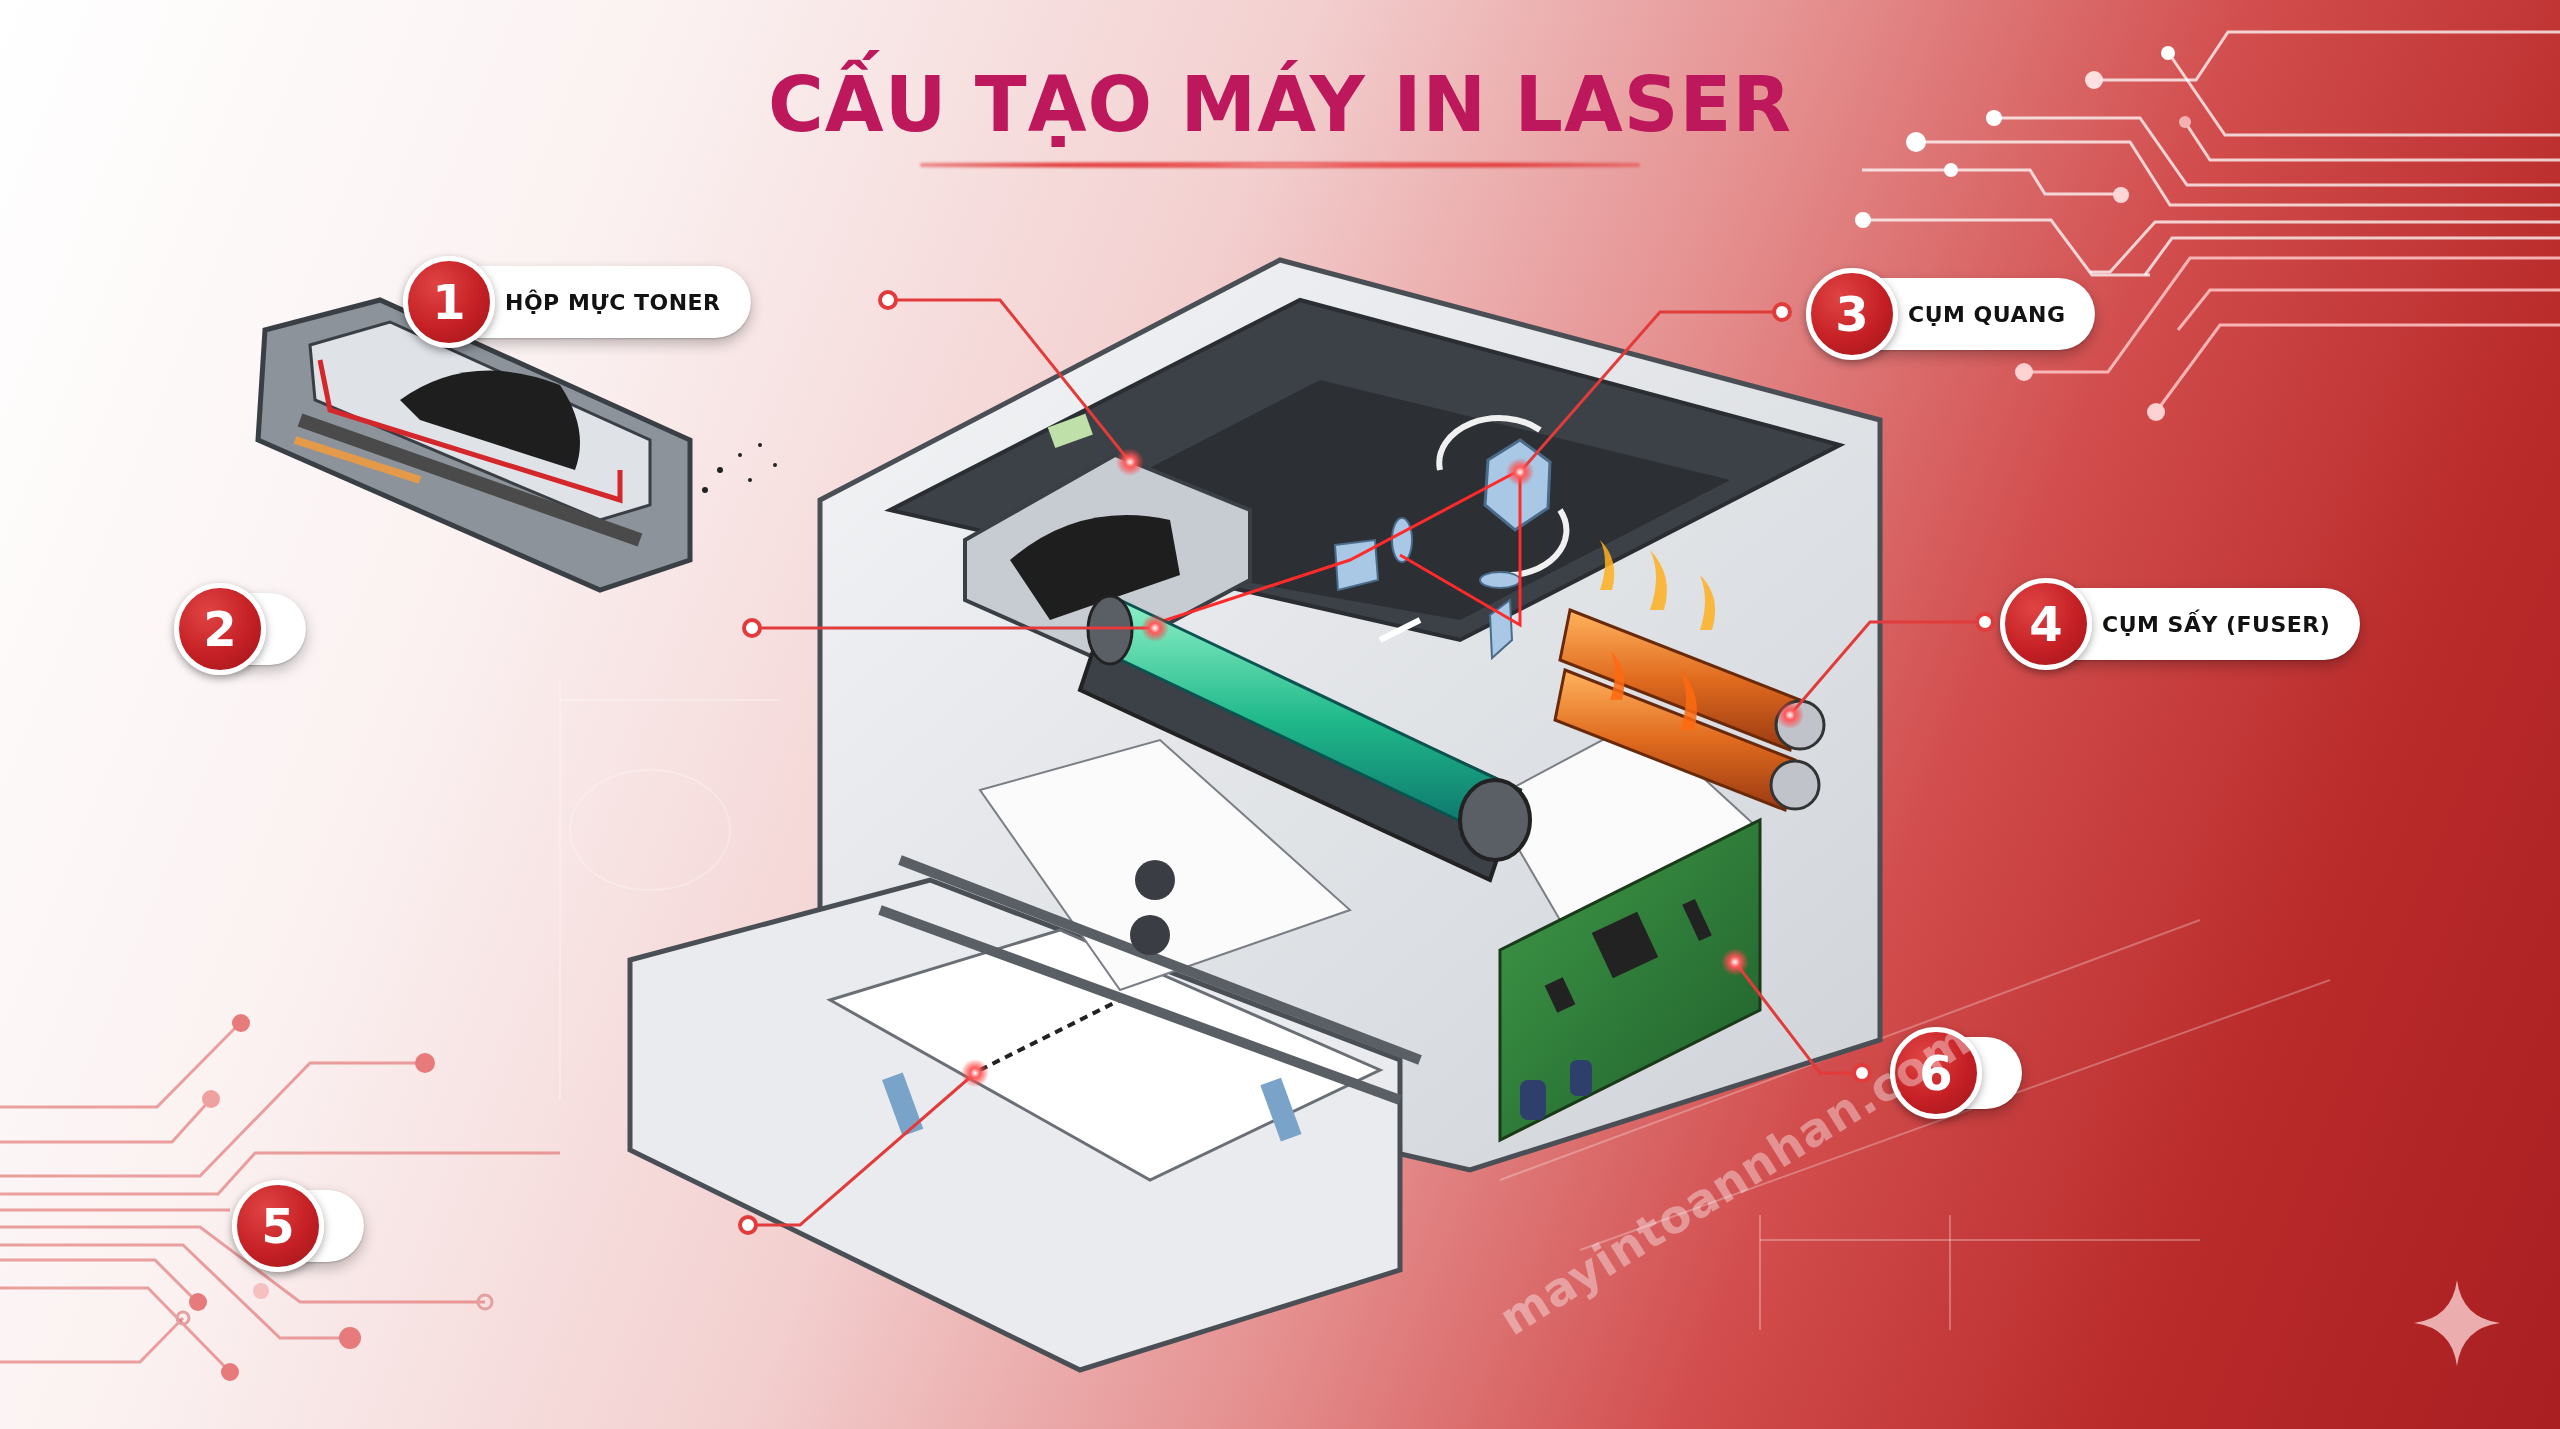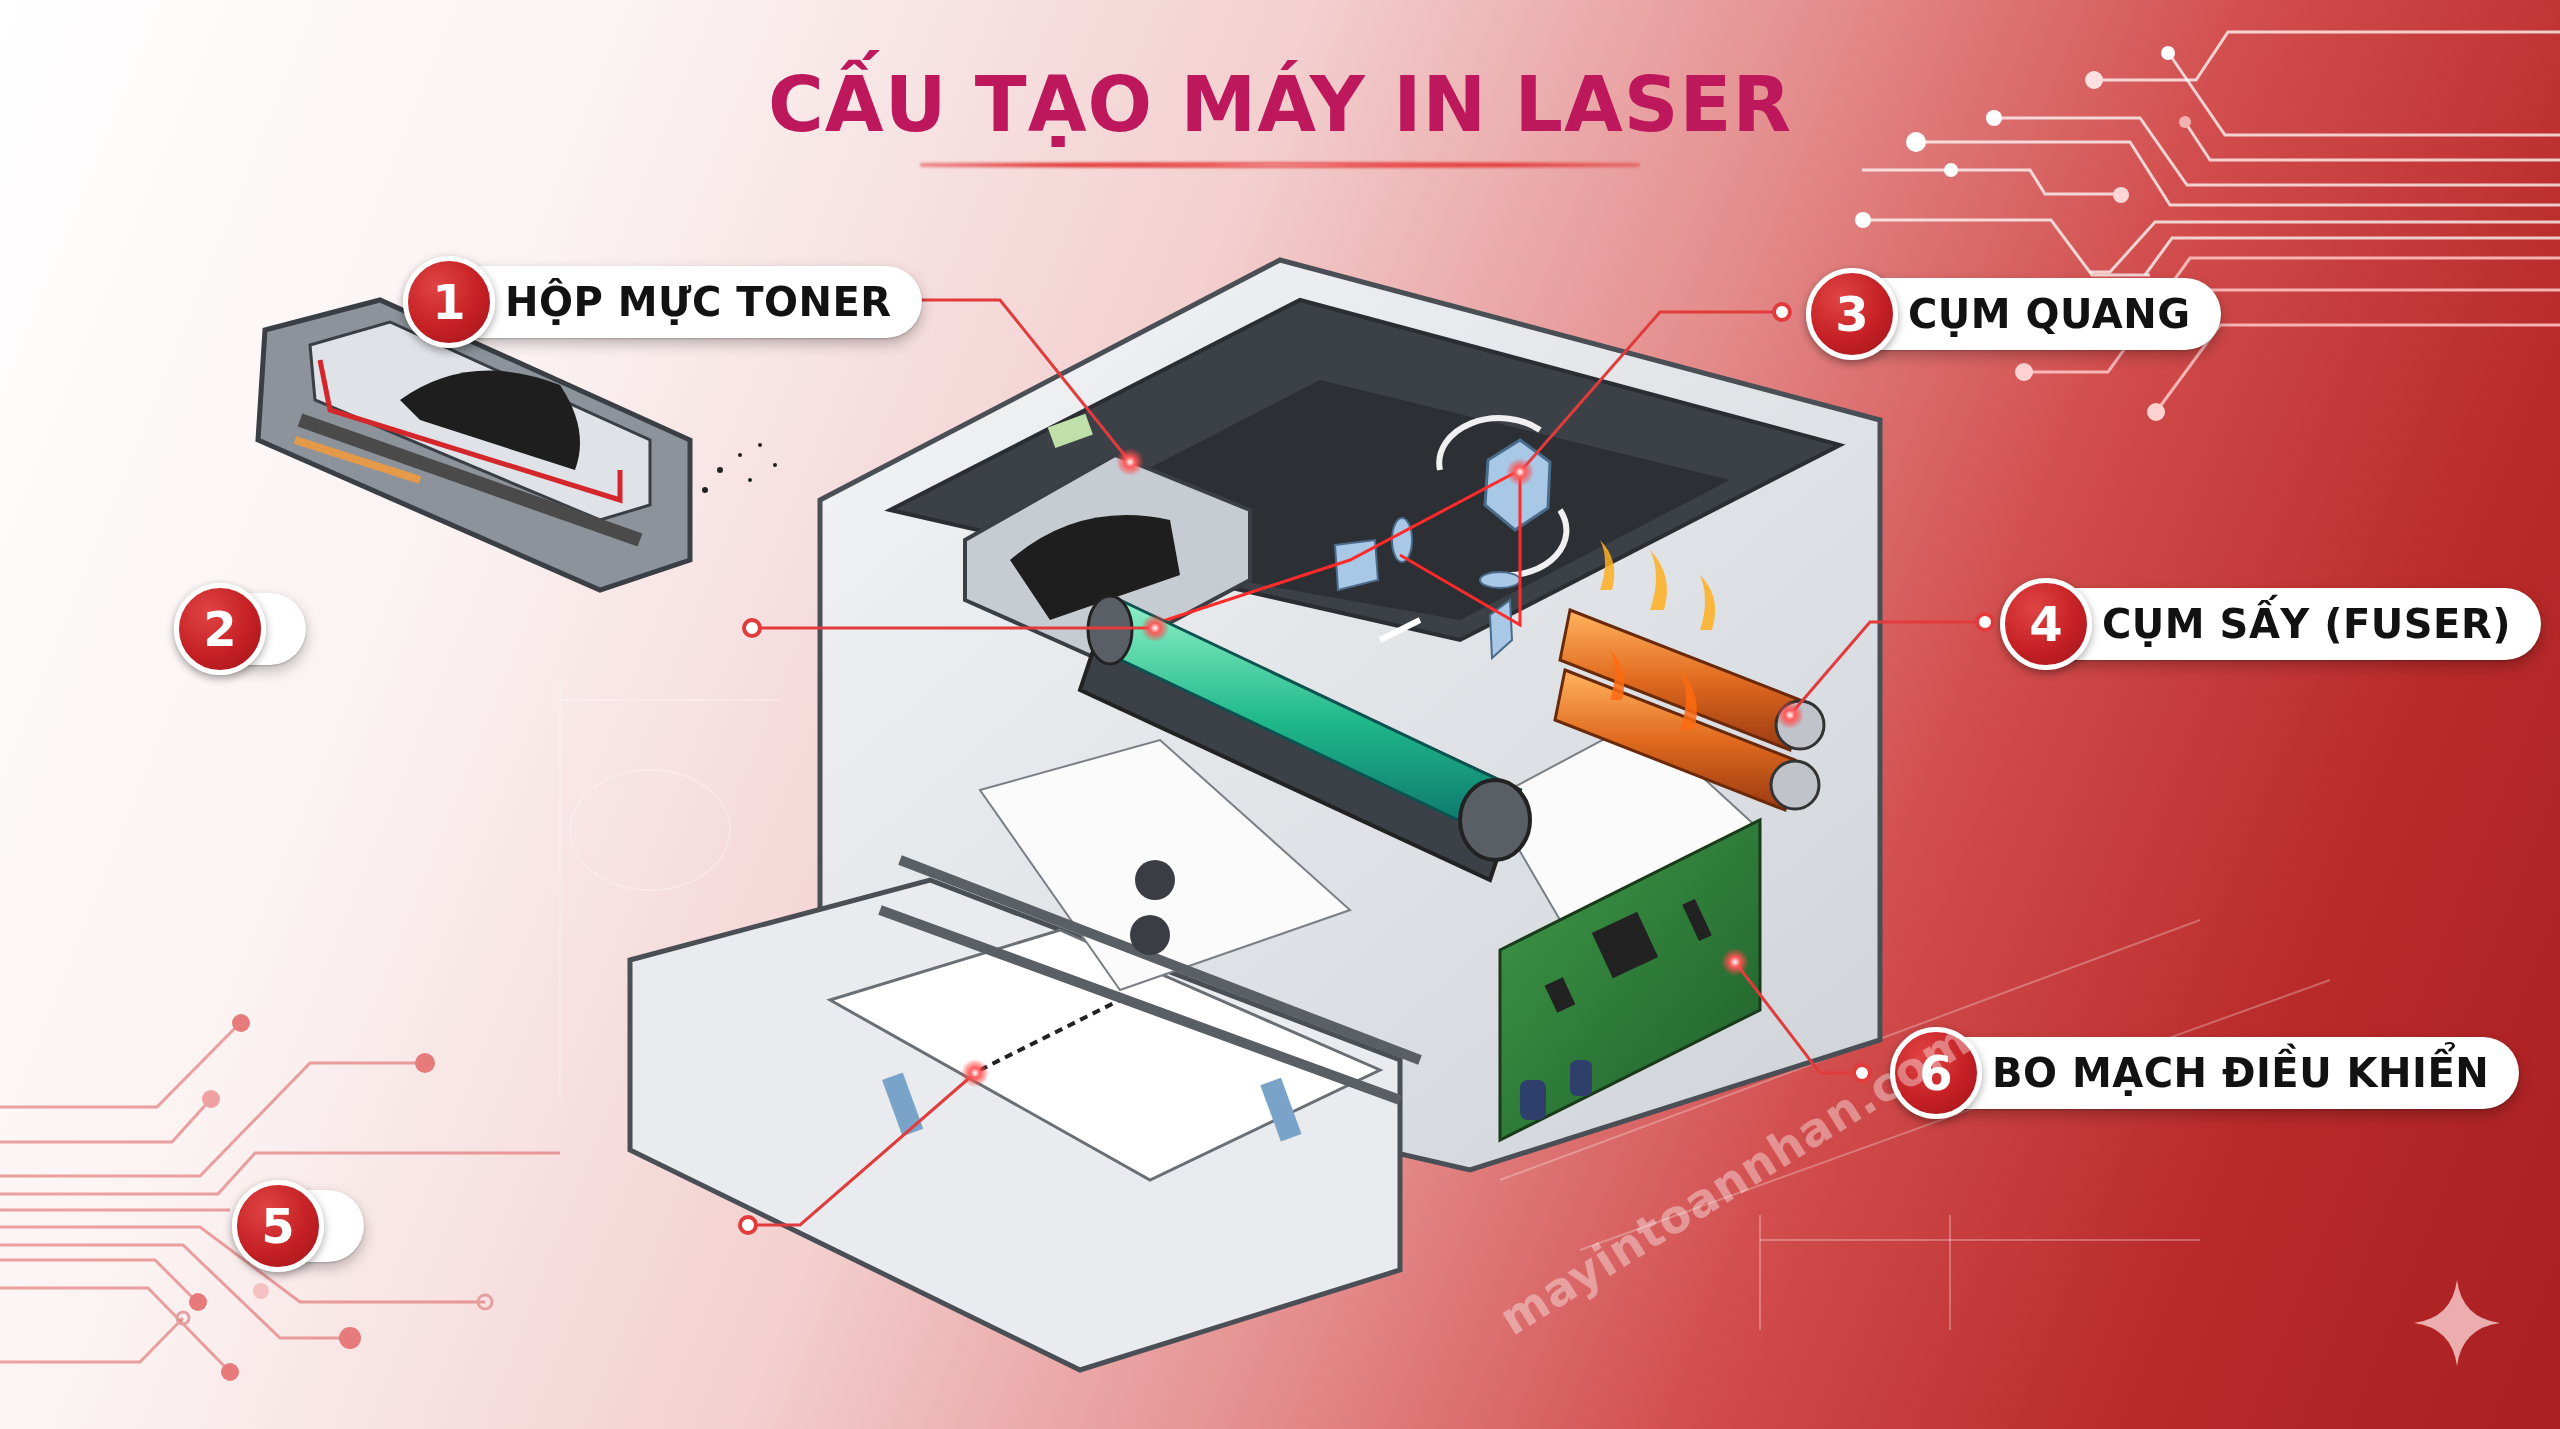--- a/index.html
+++ b/index.html
@@ -29,21 +29,21 @@
   .callout .badge {
     position: absolute; left: 0; top: 50%; transform: translateY(-50%);
     width: 82px; height: 82px; border-radius: 50%;
     background: radial-gradient(circle at 35% 30%, #e04444 0%, #c52025 55%, #9e1519 100%);
     border: 5px solid #ffffff; box-shadow: 0 3px 8px rgba(0,0,0,0.35);
     display: flex; align-items: center; justify-content: center;
     color: #fff; font-weight: 700; font-size: 48px; box-sizing: content-box;
     left: -10px;
   }
   .callout .label {
-    font-weight: 700; font-size: 40px; color: #121212; white-space: nowrap; letter-spacing: 0.5px;
+    font-weight: 700; font-size: 22px; color: #121212; white-space: nowrap; letter-spacing: 0.5px;
   }
 
   .watermark {
     position: absolute; left: 1490px; top: 1300px; transform: rotate(-32deg); transform-origin: left top;
     font-size: 46px; font-weight: 700; color: rgba(255,255,255,0.38); letter-spacing: 1px;
   }
   .sparkle { position: absolute; left: 2412px; top: 1278px; }
 </style>
 </head>
 <body>
@@ -267,20 +267,19 @@
 </div>
 <div class="callout" style="left:2010px; top:588px;">
   <span class="badge">4</span>
   <span class="label">CỤM SẤY (FUSER)</span>
 </div>
 <div class="callout" style="left:242px; top:1190px;">
   <span class="badge">5</span>
 </div>
 <div class="callout" style="left:1900px; top:1037px;">
   <span class="badge">6</span>
-  <span class="label">BO MẠCH ĐIỀU KHIỂN</span>
 </div>
 
 <div class="watermark">mayintoannhan.com</div>
 
 <svg class="sparkle" width="90" height="90" viewBox="0 0 90 90">
   <path d="M45,2 Q50,40 88,45 Q50,50 45,88 Q40,50 2,45 Q40,40 45,2 Z" fill="rgba(255,220,220,0.75)"></path>
 </svg>
 
 </body></html>

